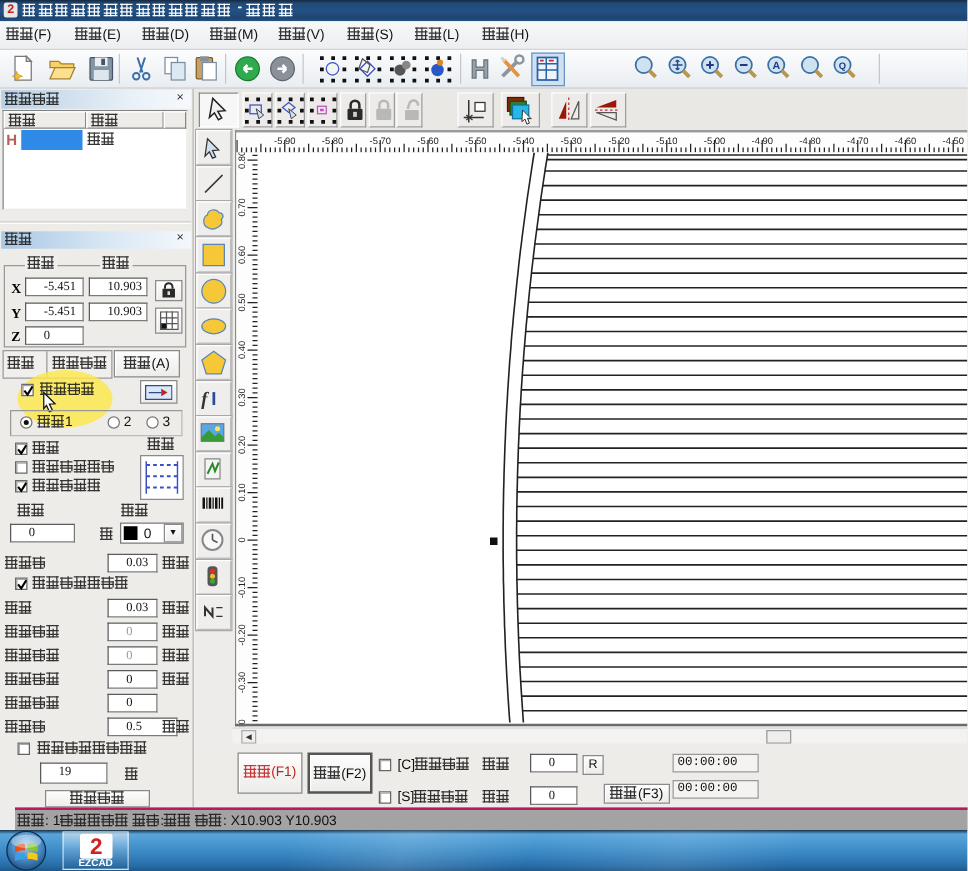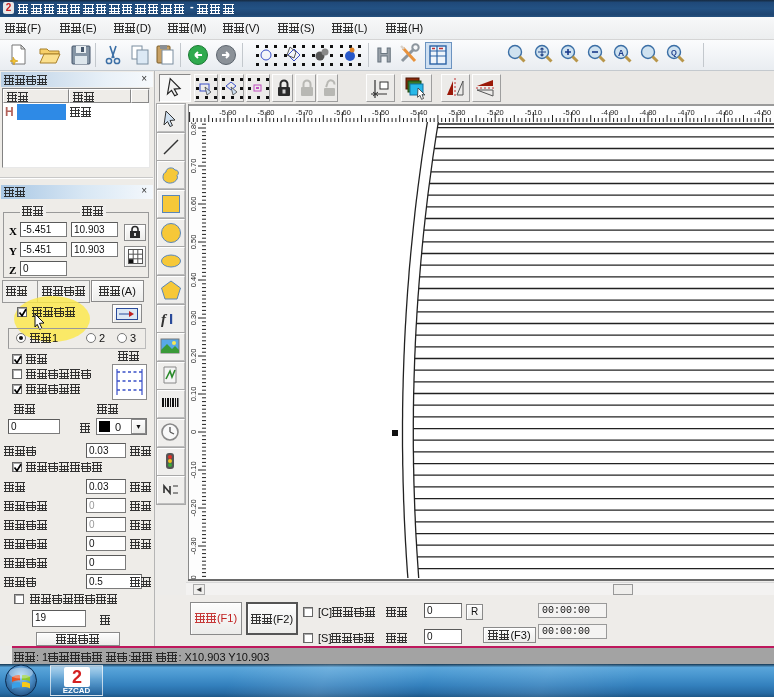--- a/index.html
+++ b/index.html
@@ -12,21 +12,21 @@
 background-size:10px 1px,10px 1px,10px 1px,10px 1px,1px 10px,1px 10px,1px 8px;
 background-position:0 0,0 3px,0 6px,0 9px,1px 0,5px 0,8px 2px;width:11px;height:10px;margin-right:2px}
 i.gr{background-image:linear-gradient(#c02020,#c02020),linear-gradient(#c02020,#c02020),linear-gradient(#c02020,#c02020),linear-gradient(#c02020,#c02020),linear-gradient(#c02020,#c02020),linear-gradient(#c02020,#c02020),linear-gradient(#c02020,#c02020);
 background-size:10px 1px,10px 1px,10px 1px,10px 1px,1px 10px,1px 10px,1px 8px;
 background-position:0 0,0 3px,0 6px,0 9px,1px 0,5px 0,8px 2px}
 .t{font-size:11px;color:#111;white-space:nowrap}
 i.g,i.gr{opacity:.88}
 i.g:nth-of-type(2n){background-size:10px 1px,10px 1px,10px 1px,10px 1px,1px 10px,1px 7px,1px 9px;background-position:0 0,0 4px,0 7px,0 9px,2px 0,5px 3px,8px 0}
 i.g:nth-of-type(3n){background-size:10px 1px,10px 1px,10px 1px,8px 1px,1px 10px,1px 10px,1px 5px;background-position:0 1px,0 4px,0 6px,1px 9px,1px 1px,6px 0,9px 4px}
 i.gw:nth-of-type(2n){background-size:11px 1px,11px 1px,11px 1px,11px 1px,1px 10px,1px 7px,1px 9px;background-position:0 0,0 4px,0 7px,0 9px,2px 0,5px 3px,9px 0}
-.edit{position:absolute;background:#fff;border:1px solid #7b7b7b;border-top-color:#5a5a5a;border-left-color:#5a5a5a;font-size:10px;font-family:Liberation Sans, sans-serif;color:#111;padding:1px 0 0 2px;white-space:nowrap}
+.edit{position:absolute;background:#fff;border:1px solid #7b7b7b;border-top-color:#5a5a5a;border-left-color:#5a5a5a;font-size:10px;font-family:Liberation Serif, serif;color:#111;padding:1px 0 0 14px;white-space:nowrap}
 .btn{position:absolute;background:linear-gradient(#fdfdfd,#ececea);border:1px solid #8a8a8a;box-shadow:inset 1px 1px 0 #fff;text-align:center;font-size:11px;color:#111}
 .cb{position:absolute;width:10px;height:10px;background:#fff;border:1px solid #666;box-shadow:inset 1px 1px 0 #aaa}
 .cb svg{position:absolute;left:0;top:0;display:block}
 .rb{position:absolute;width:10px;height:10px;background:#fff;border:1px solid #777;border-radius:50%}
 .rb.sel:after{content:"";position:absolute;left:2px;top:2px;width:4px;height:4px;border-radius:50%;background:#111}
 .tbtn{position:absolute;width:28px;height:28px;background:#efeeec;border:1px solid #bdbdbd;border-top-color:#fff;border-left-color:#fff;box-shadow:0 0 0 1px #a8a8a8}
 </style></head><body>
 <div class="abs" style="left:0;top:0;width:774px;height:17px;background:linear-gradient(#16293f,#1f4979 15%,#235183 50%,#1e4572 85%,#25517f)">
     <div class="abs" style="left:3px;top:2px;width:11px;height:12px;background:#e8e8e8;border-radius:2px;font-size:10px;font-weight:bold;color:#c81e1e;text-align:center;line-height:12px">2</div>
     <div class="abs" style="left:18px;top:3px;font-size:11px;font-weight:bold;color:#fff"><i class="gw"></i><i class="gw"></i><i class="gw"></i><i class="gw"></i><i class="gw"></i><i class="gw"></i><i class="gw"></i><i class="gw"></i><i class="gw"></i><i class="gw"></i><i class="gw"></i><i class="gw"></i><i class="gw"></i><span style="position:relative;top:-3px"> - </span><i class="gw"></i><i class="gw"></i><i class="gw"></i></div>

